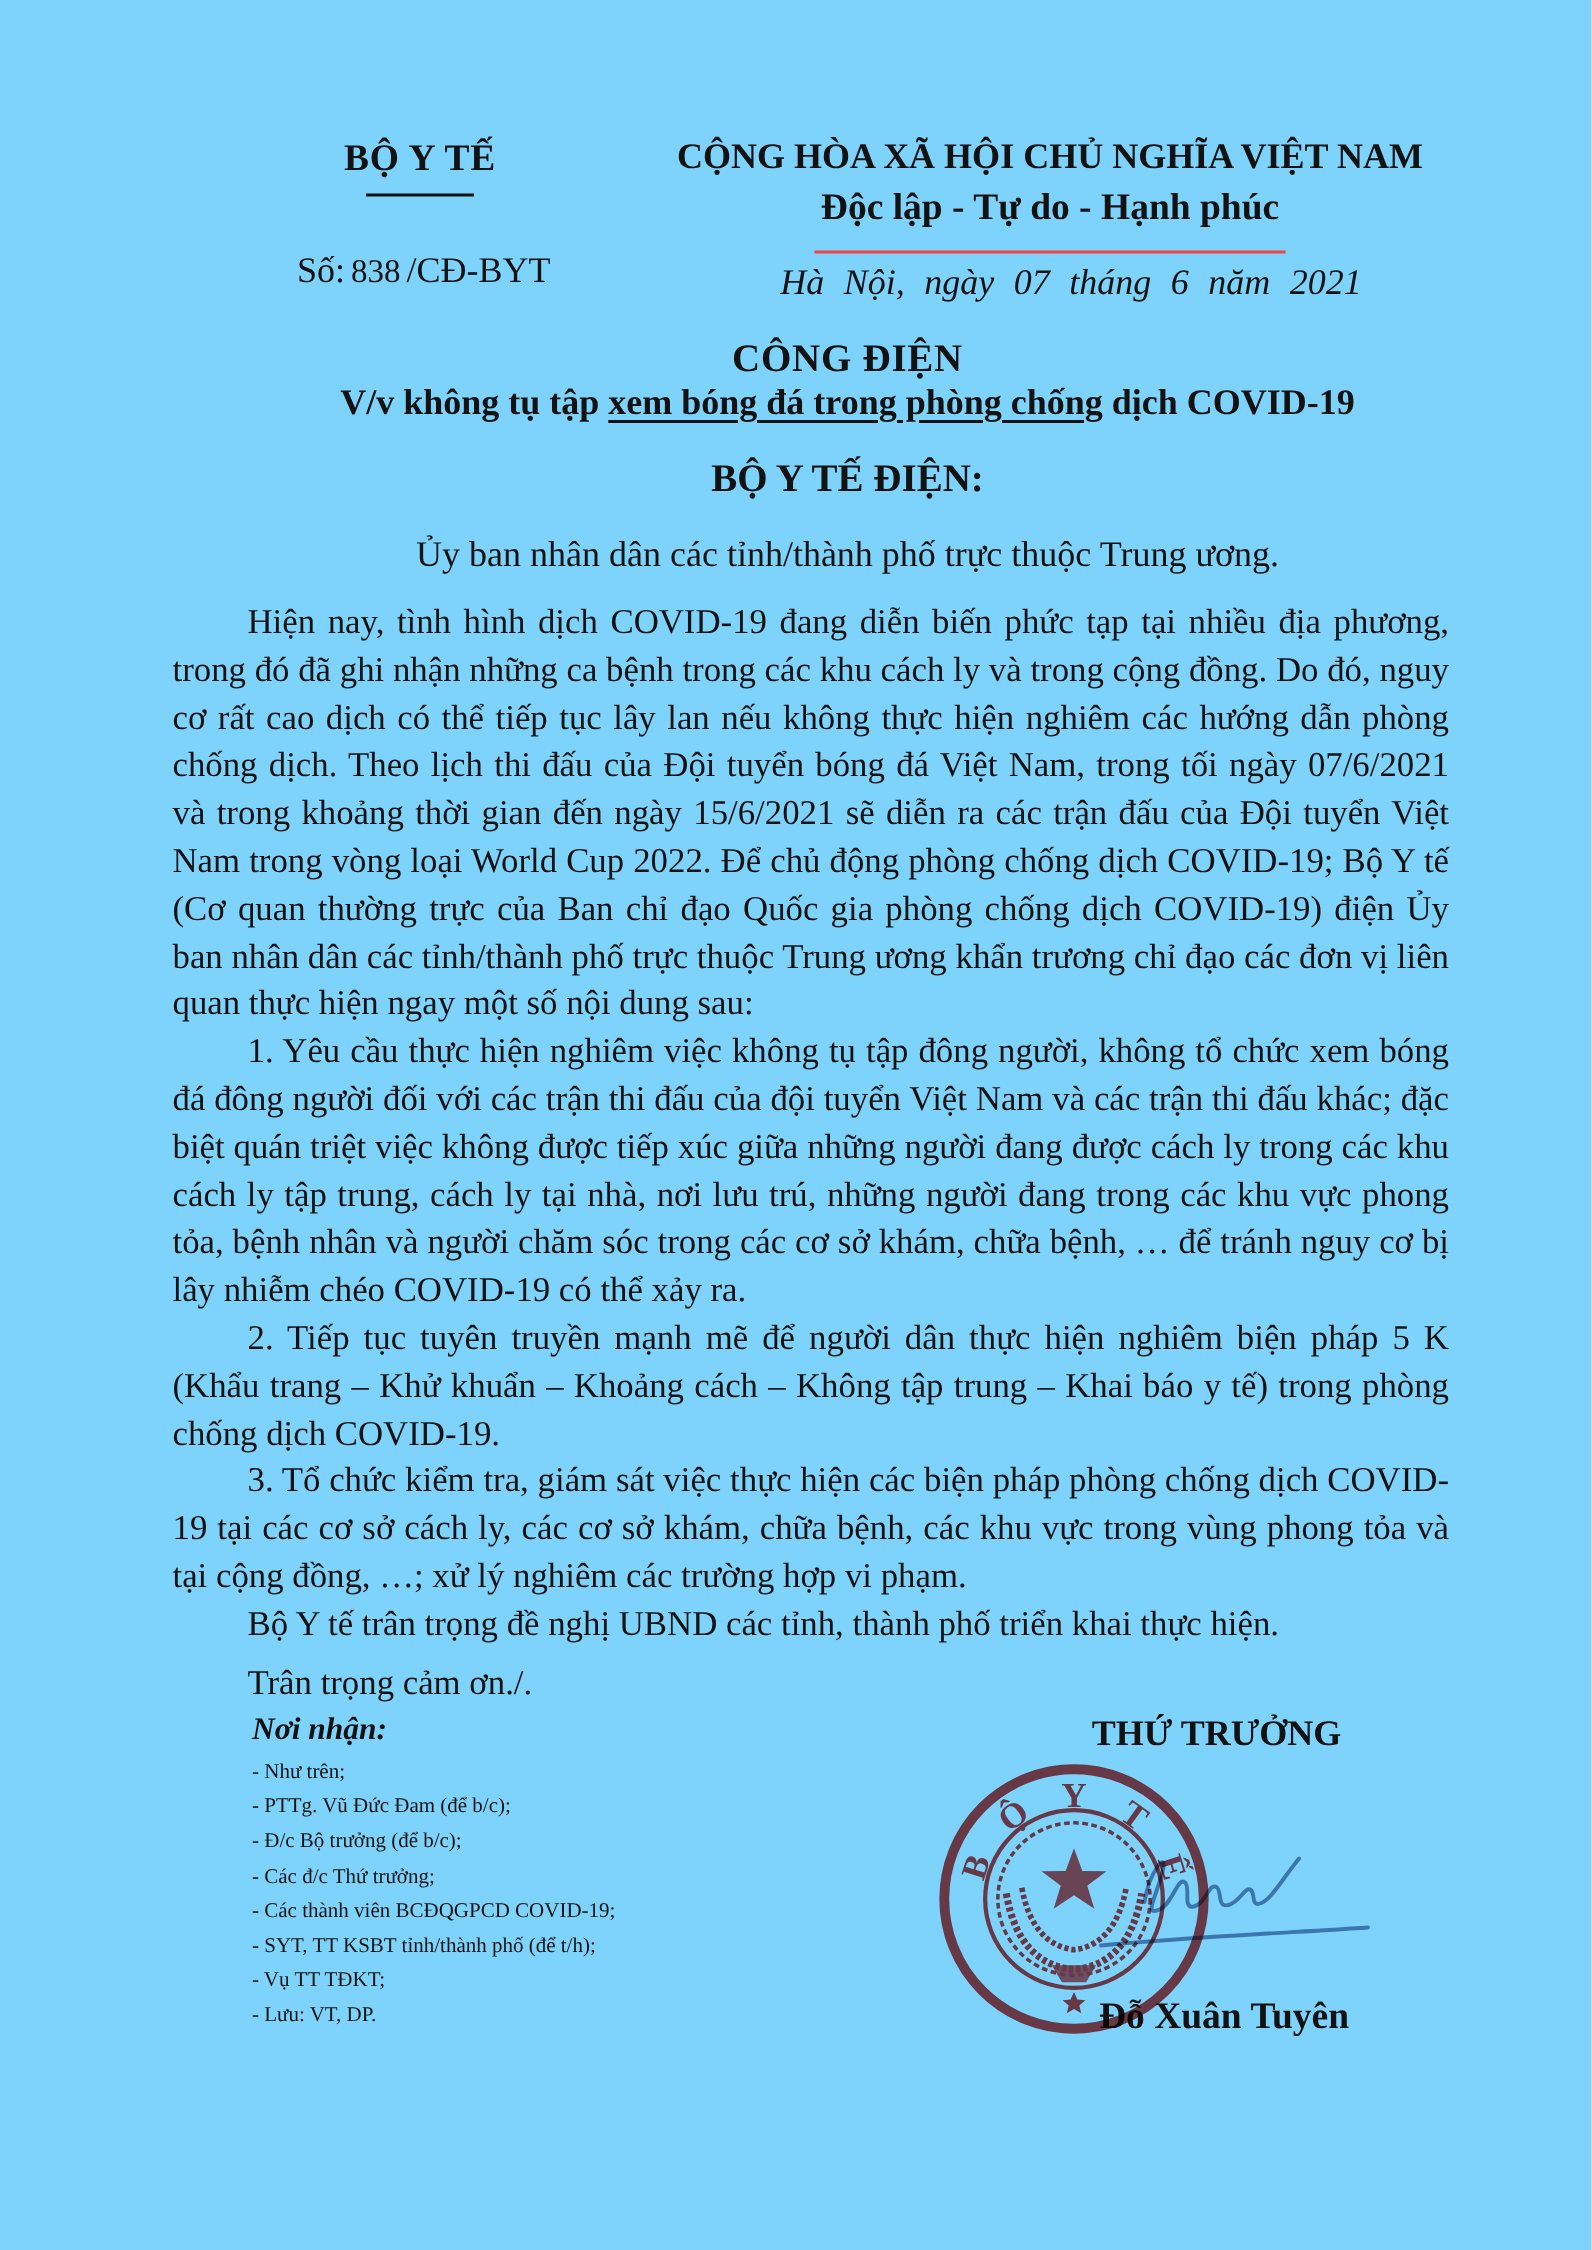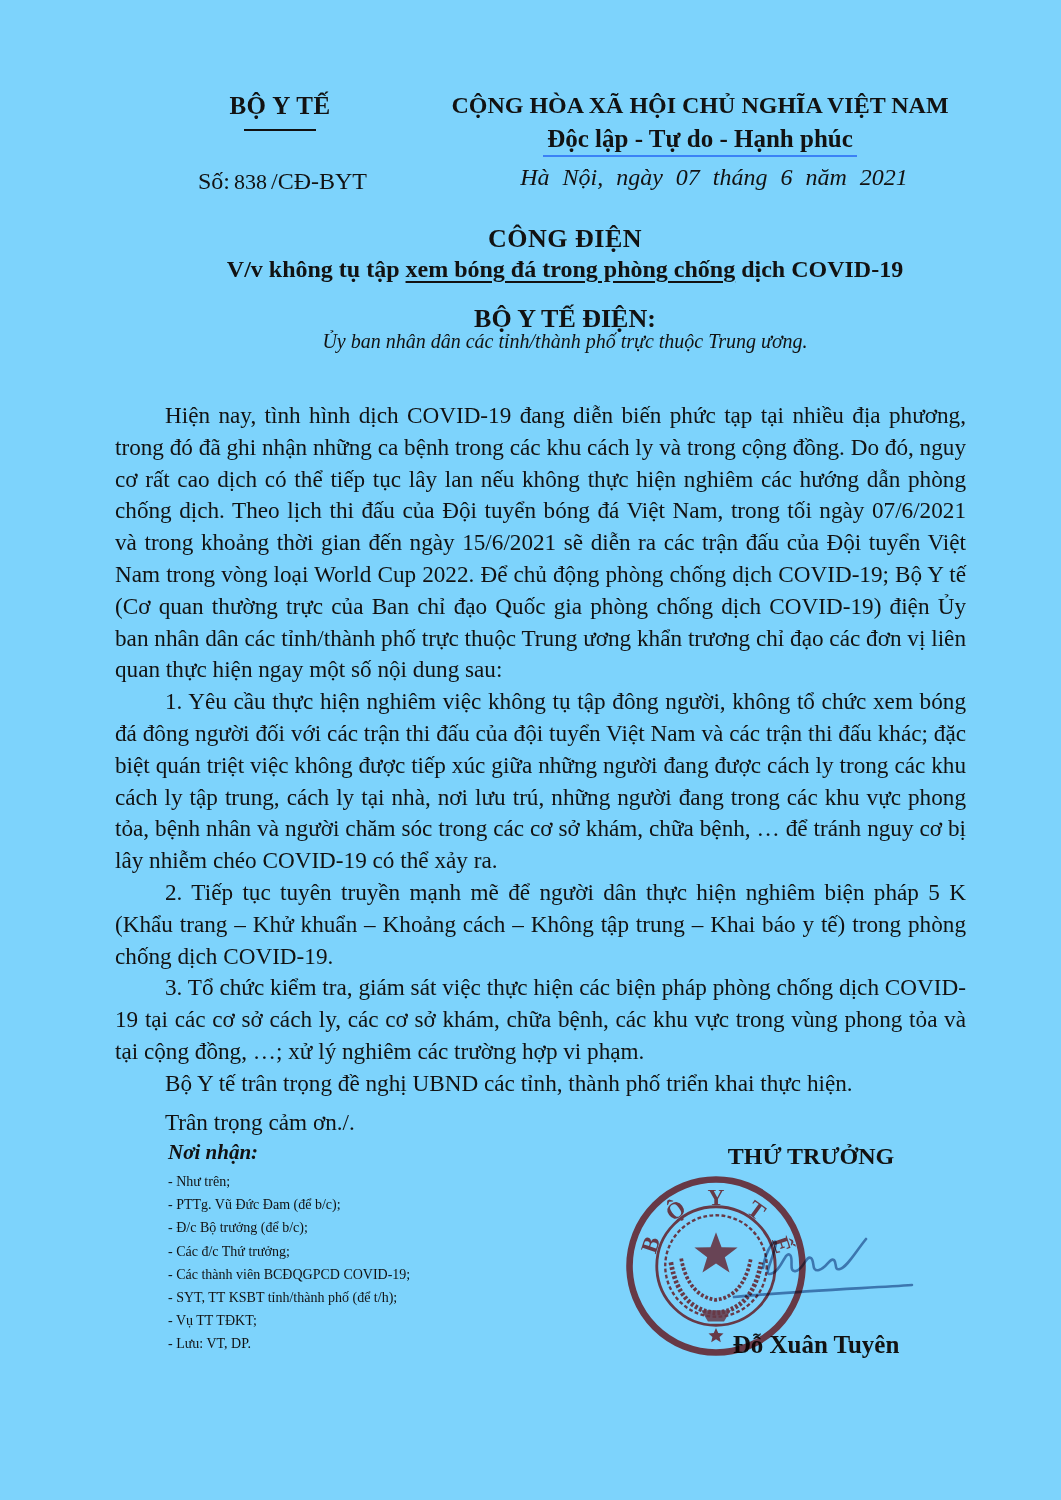--- a/index.html
+++ b/index.html
@@ -15,29 +15,29 @@
   .abs{position:absolute;}
   
   .org-block{left:155px;top:92px;width:250px;text-align:center;}
   .org-name{font-weight:bold;font-size:25px;letter-spacing:.5px;}
   .org-rule{width:72px;border-top:2px solid #111;margin:9px auto 0;}
   .doc-number{left:198px;top:168px;font-size:24px;white-space:nowrap;}
   .doc-number .num{font-size:22px;margin:0 4px;}
   .right-head{left:412px;top:92px;width:576px;text-align:center;}
   .national{font-weight:bold;font-size:24px;white-space:nowrap;}
   .motto{display:inline-block;font-weight:bold;font-size:25px;
-         border-bottom:2px solid #3b82f6;padding:0 4px 2px;margin-top:6px;}
+         border-bottom:2px solid #ef4444;padding:0 4px 14px;margin-top:6px;}
   .dateline{font-style:italic;font-size:24px;margin-top:7px;word-spacing:7px;padding-left:28px;}
   
   .title-block{left:130px;width:870px;text-align:center;}
   .doc-type{top:224px;font-weight:bold;font-size:26px;letter-spacing:.5px;}
   .subject{top:256px;font-weight:bold;font-size:24px;}
   .subject .ul{text-decoration:underline;text-underline-offset:4px;}
   .salutation{top:304px;font-weight:bold;font-size:26px;}
-  .recipient-line{top:330px;font-size:20px;font-style:italic;}
+  .recipient-line{top:357px;font-size:24px;}
   
   .body-text{left:115px;top:400px;width:851px;}
   .body-text p{margin:0;text-indent:50px;text-align:justify;
                font-size:23.2px;line-height:31.8px;}
   .body-text p.closing{margin-top:7px;text-align:left;}
   
   .recipients{left:168px;top:1140px;width:430px;}
   .recipients-label{font-weight:bold;font-style:italic;font-size:21px;}
   .recipients ul{list-style:none;margin:5px 0 0;padding:0;}
   .recipients li{font-size:14px;line-height:23.2px;}

